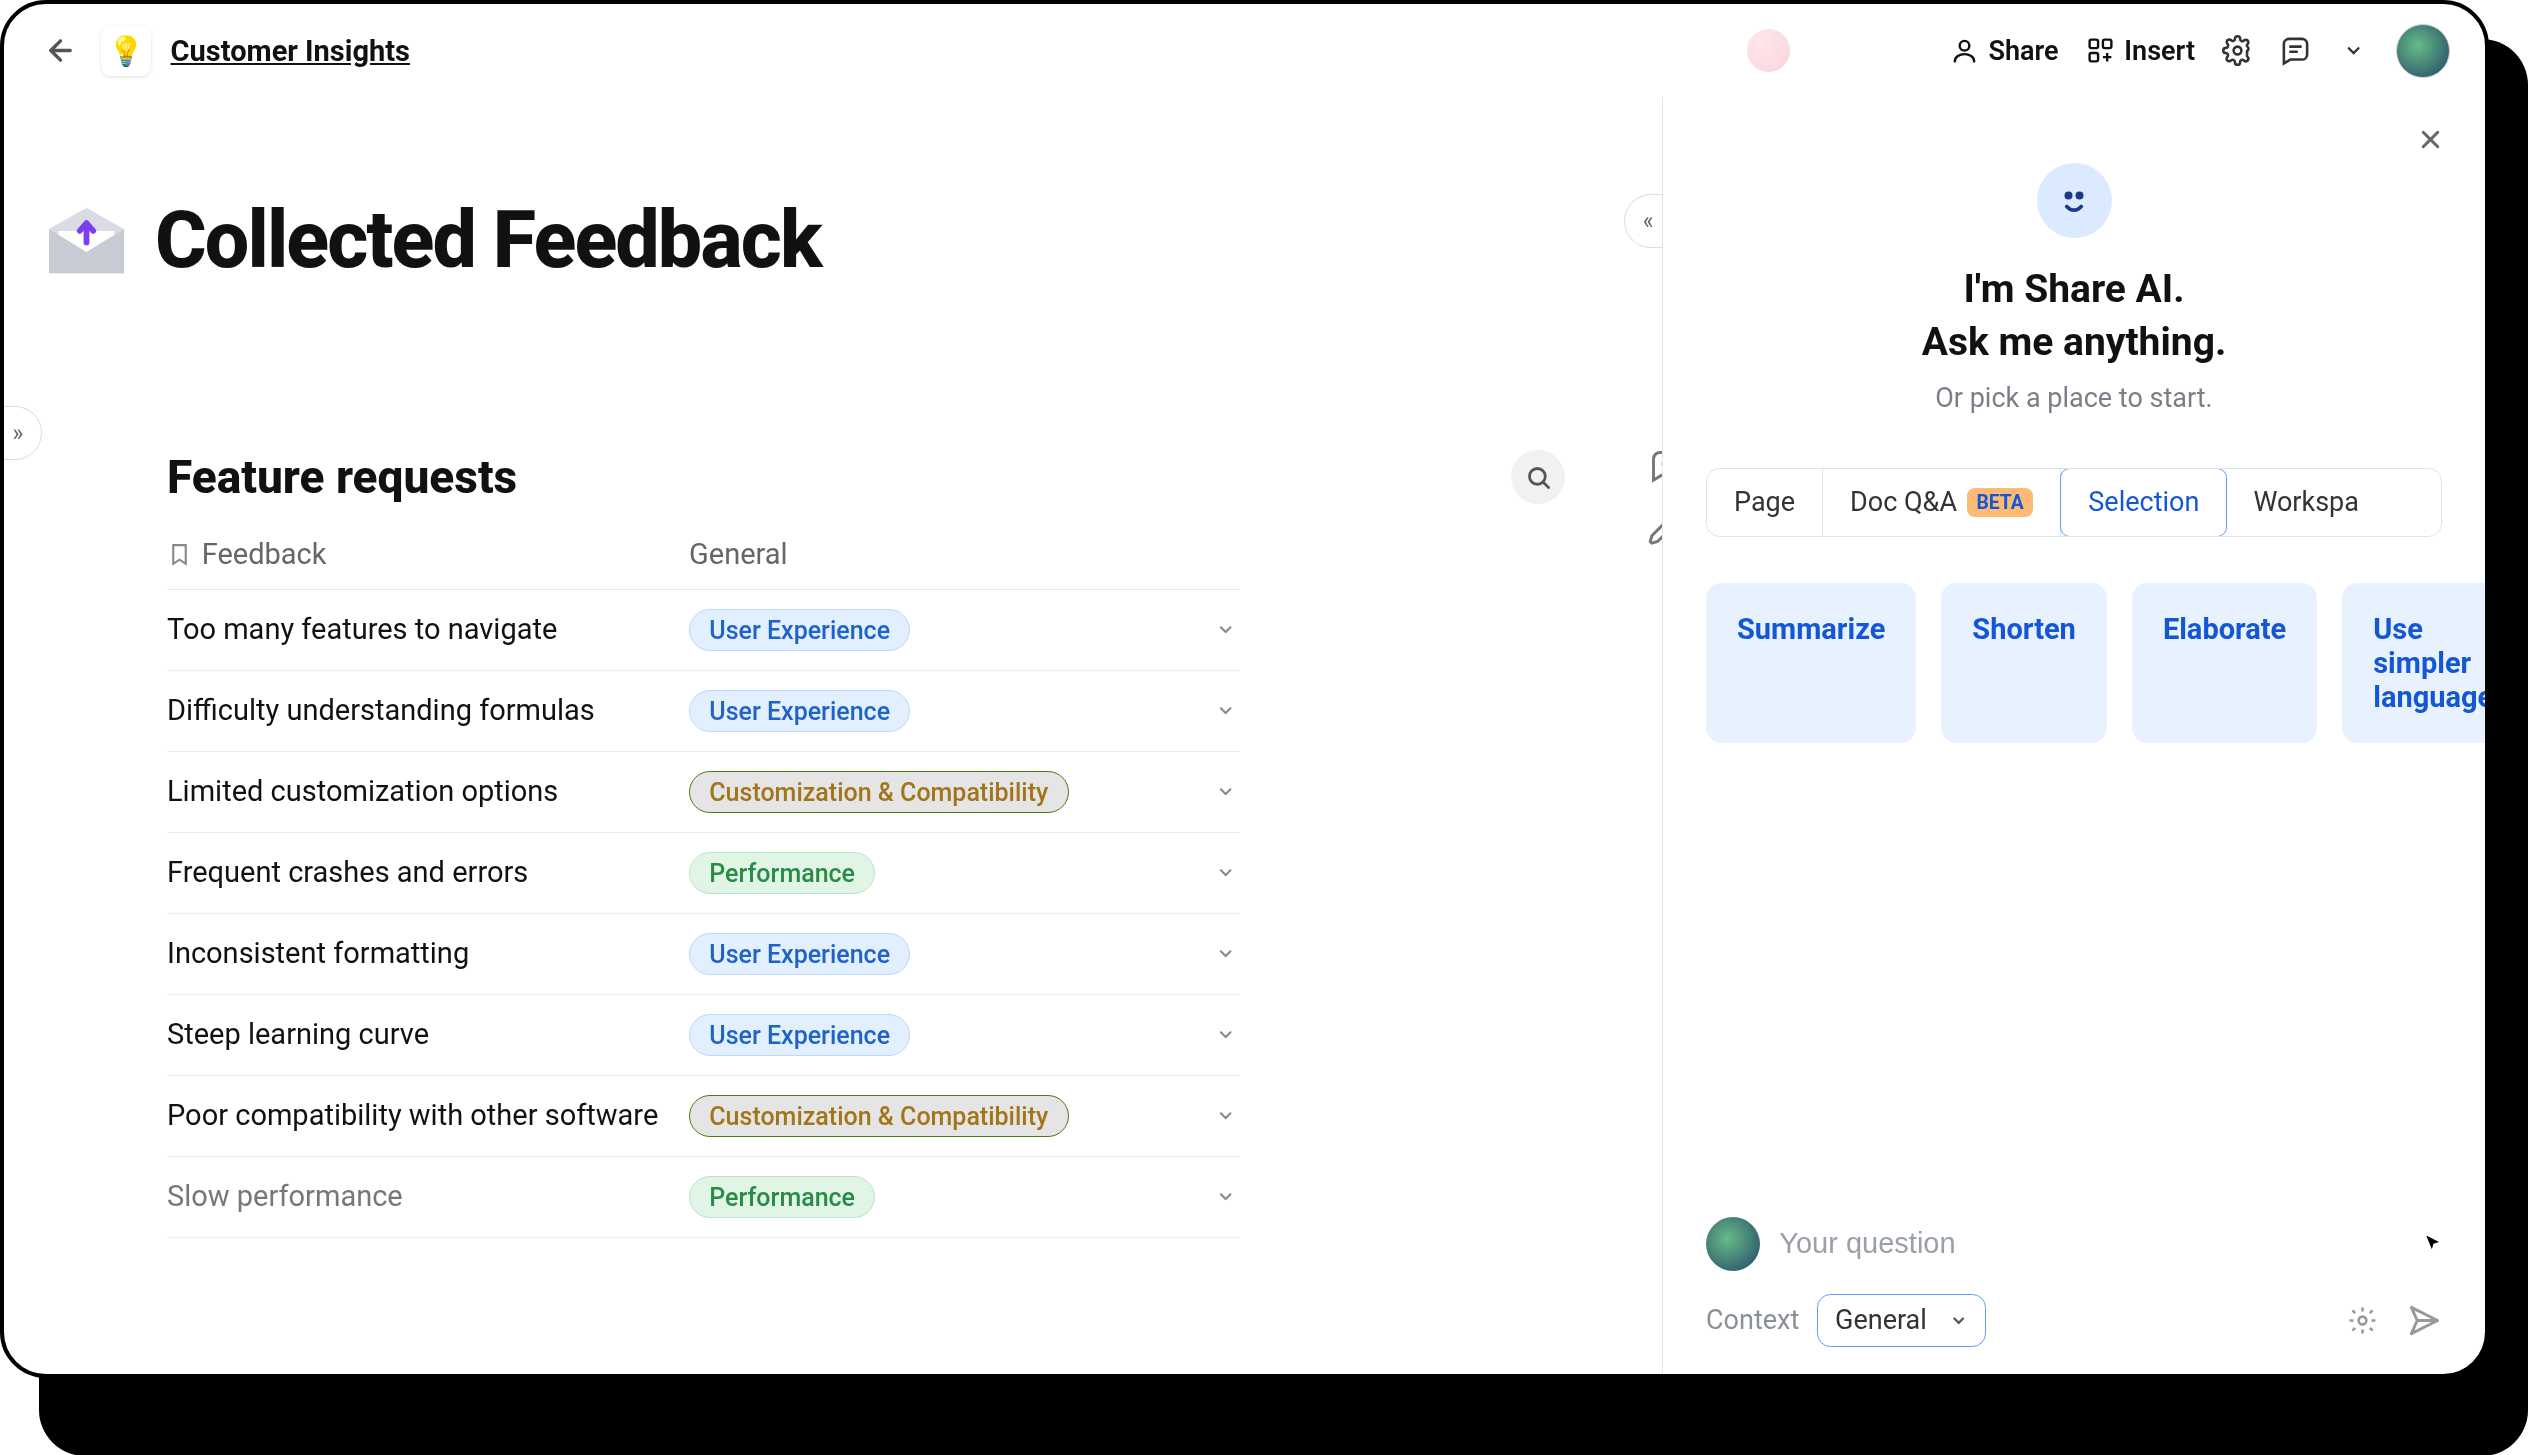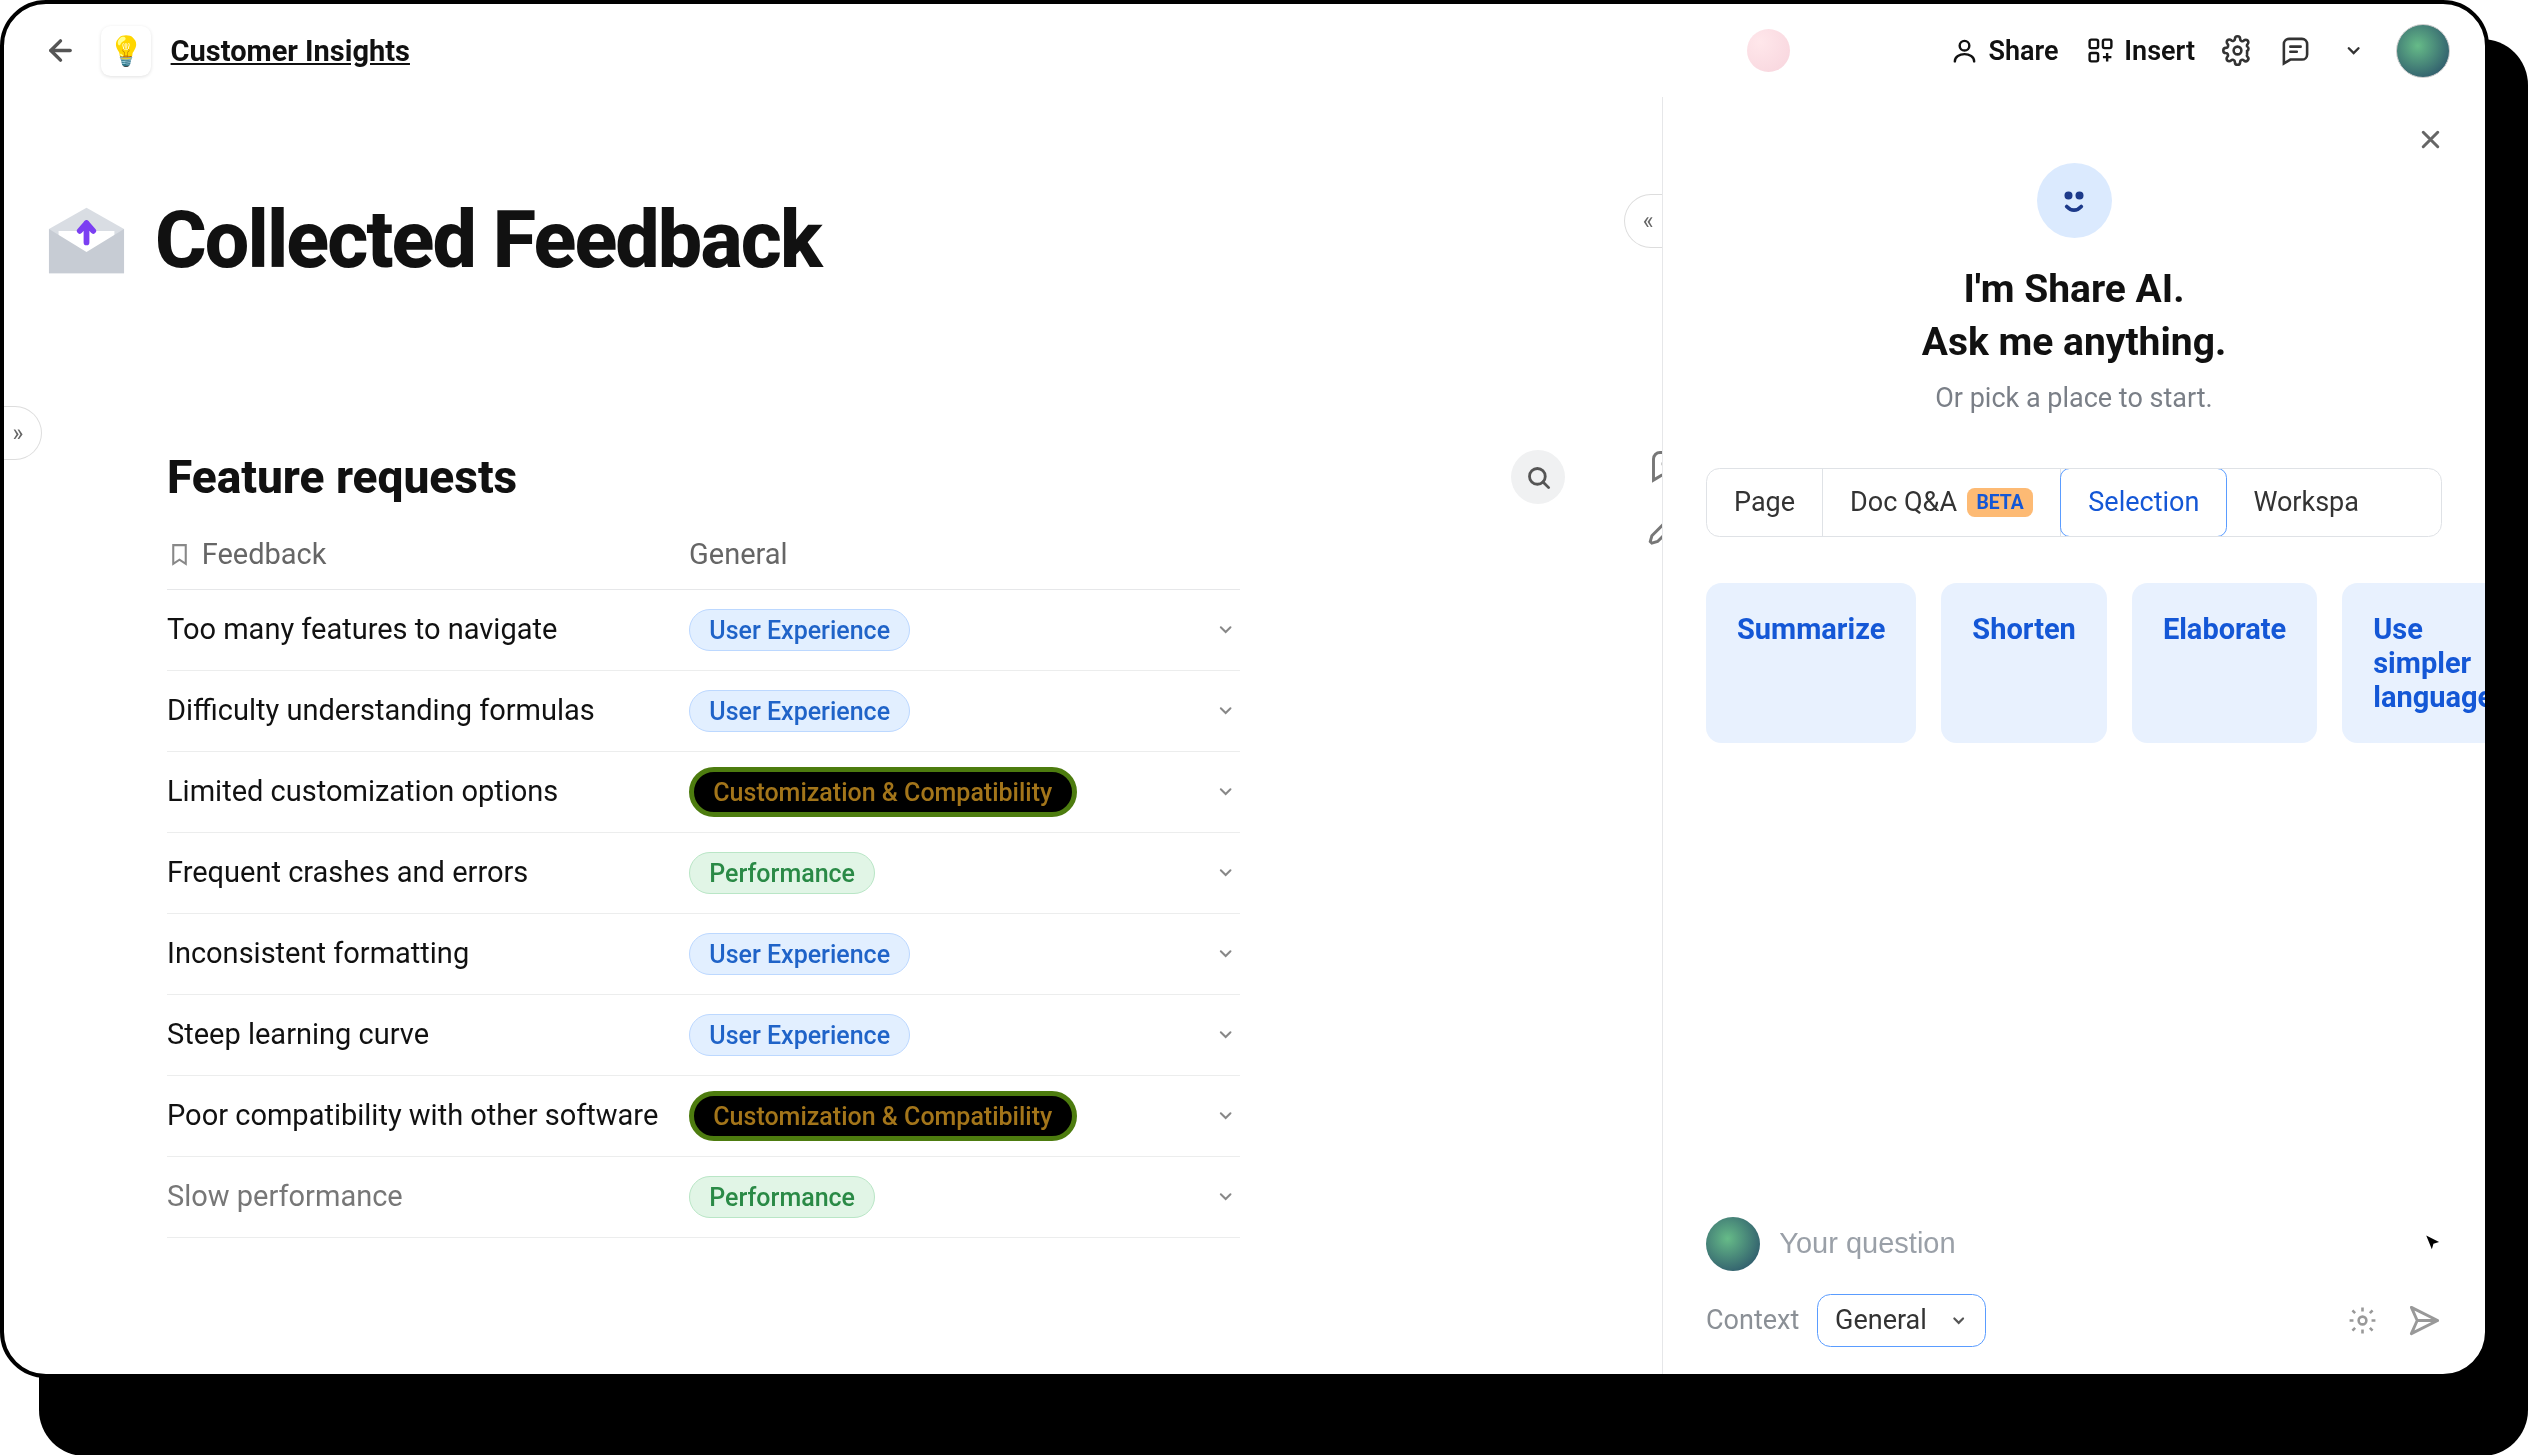--- a/index.html
+++ b/index.html
@@ -174,21 +174,21 @@
     display: flex; align-items: center; justify-content: space-between;
   }
   .pill {
     display: inline-block;
     padding: 5.8px 19.3px;
     border-radius: 25px;
     font-size: 25px;
     font-weight: 500;
   }
   .pill.ux { background: #e2efff; color: #1f63c8; border: 1px solid #bcd8ff; }
-  .pill.custom { background: #000000; color: #a3751a; border: 5px solid #4d7c0f; }
+  .pill.custom { background: #e5e5e5; color: #a3751a; border: 1px solid #4d7c0f; }
   .pill.perf { background: #e1f5e6; color: #2a8a46; border: 1px solid #b9e6c6; }
   .chev {
     width: 29px; height: 29px; color: #888;
     display:flex; align-items:center; justify-content:center;
   }
   .row.faded .cell-fb { color: #777; }
 
   
   .panel {
     width: 823px;

